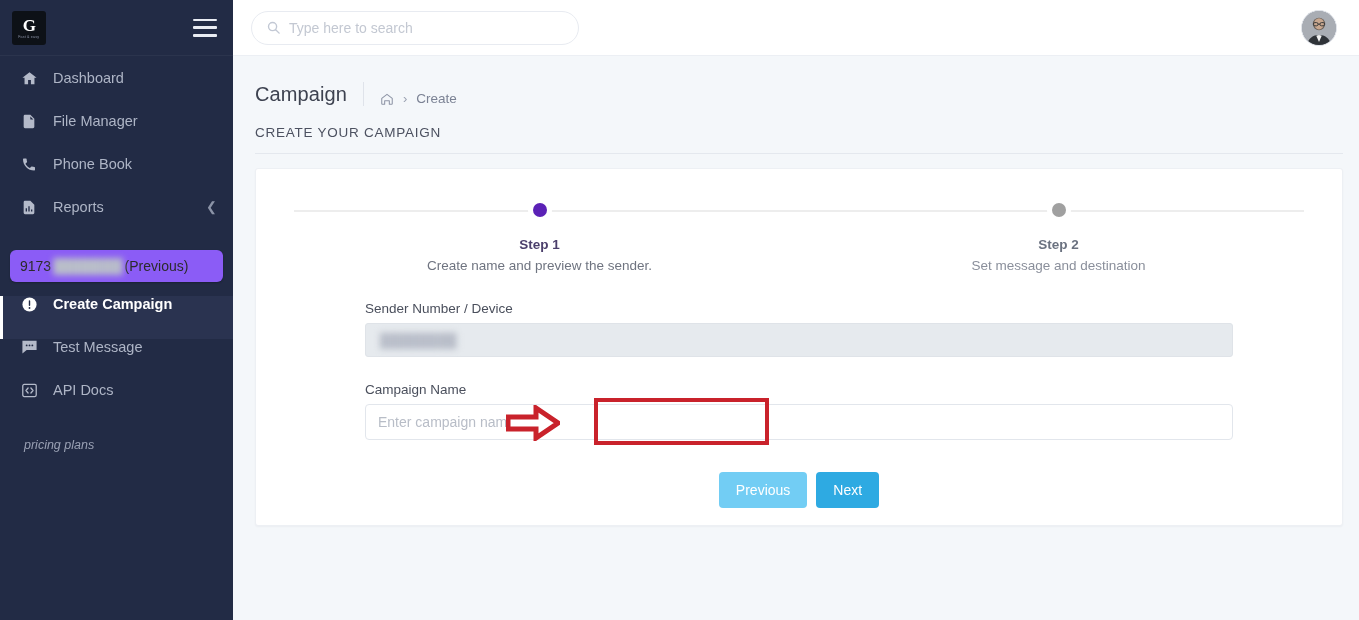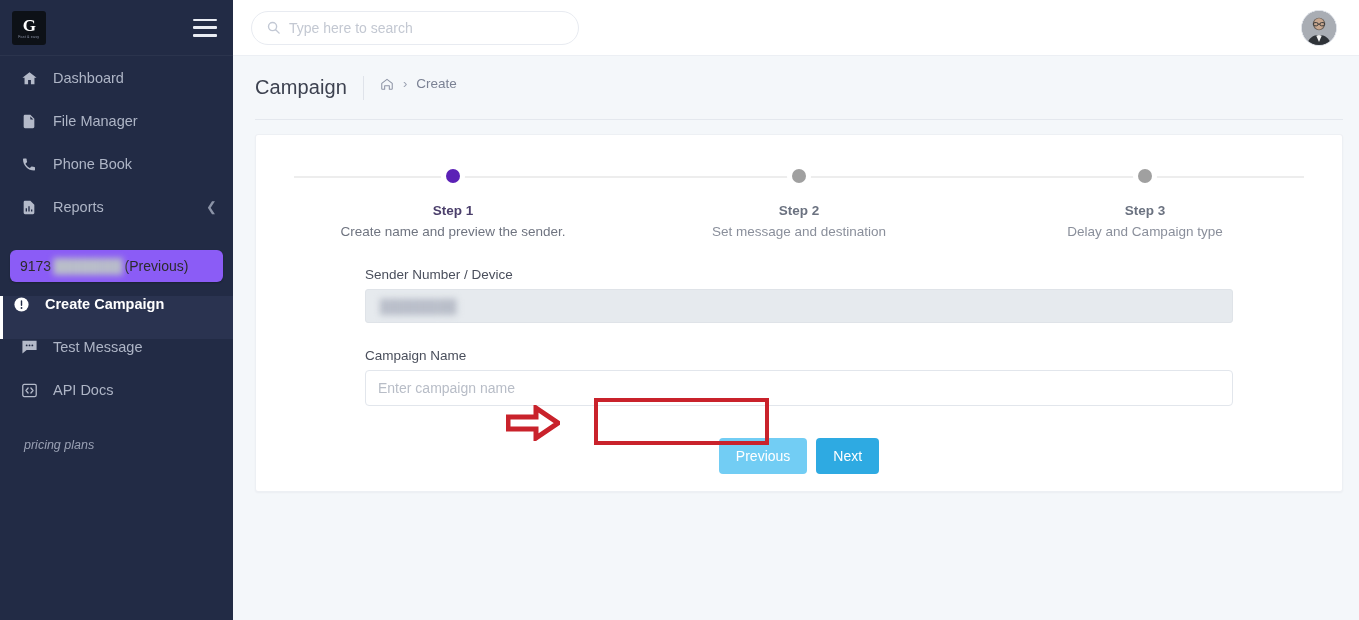--- a/index.html
+++ b/index.html
@@ -55,21 +55,21 @@
     cursor: pointer;
     position: relative;
   }
   .nav-item .ico { width: 22px; flex: 0 0 22px; display: flex; align-items: center; justify-content: flex-start; margin-right: 10px; }
   .nav-item .ico svg { display: block; }
   .nav-item .chev { margin-left: auto; color: #8b93a7; font-size: 13px; }
   .nav-item.active {
     background: #2a3350;
     color: #ffffff;
     border-left: 3px solid #ffffff;
-    padding-left: 10px;
+    padding-left: 18px;
     font-weight: 600;
   }
 
   .device-pill-wrap { padding: 8px 10px 6px 10px; }
   .device-pill {
     background: #8b5cf6;
     border-radius: 6px;
     height: 32px;
     display: flex; align-items: center;
     padding: 0 10px;
@@ -121,21 +121,21 @@
     width: 36px; height: 36px; border-radius: 50%;
     overflow: hidden; cursor: pointer;
     background: #9aa0ab;
     position: relative;
     border: 1px solid #e3e6ec;
   }
   .avatar svg { display: block; }
 
   .content { flex: 1; padding: 20px 16px 0 22px; overflow: hidden; }
 
-  .page-head { display: flex; align-items: flex-start; height: 30px; }
+  .page-head { display: flex; align-items: flex-end; height: 30px; }
   .page-title { font-size: 20px; color: #3d4250; font-weight: 400; letter-spacing: .1px; }
   .vdiv { width: 1px; height: 24px; background: #dfe3ea; margin: 0 16px; }
   .crumbs { display: flex; align-items: center; font-size: 13.5px; color: #7b8294; }
   .crumbs .home { color: #6d7governor; }
   .crumbs .home svg { display: block; }
   .crumbs .sep { margin: 0 9px; color: #9aa1b1; font-size: 13px; }
 
   .section-label {
     margin-top: 19px;
     font-size: 13.5px;
@@ -372,45 +372,41 @@
           <span class="home">
             <svg width="14" height="14" viewBox="0 0 24 24" fill="none" stroke="#8e95a6" stroke-width="1.8">
                 <path d="M3 11 12 4l9 7v9a1 1 0 0 1-1 1h-4v-6H8v6H4a1 1 0 0 1-1-1v-9z" stroke-linejoin="round"></path>
               </svg>
           </span>
           <span class="sep">›</span>
           <span>Create</span>
         </div>
       </div>
 
+      <div class="section-label">CREATE YOUR CAMPAIGN</div>
       <div class="hr"></div>
 
       <div class="card">
 
         <div class="stepper">
           <div class="steptrack"></div>
           <div class="steps">
 
             <div class="step current">
               <div class="dot done"></div>
               <div class="step-title">Step 1</div>
               <div class="step-desc">Create name and preview the sender.</div>
             </div>
 
             <div class="step">
               <div class="dot"></div>
               <div class="step-title">Step 2</div>
               <div class="step-desc">Set message and destination</div>
             </div>
 
-            <div class="step">
-              <div class="dot"></div>
-              <div class="step-title">Step 3</div>
-              <div class="step-desc">Delay and Campaign type</div>
-            </div>
 
           </div>
         </div>
 
         <div class="form">
 
           <div class="field-label">Sender Number / Device</div>
           <div class="input-disabled">
             <span class="blur-text">████████</span>
           </div>

